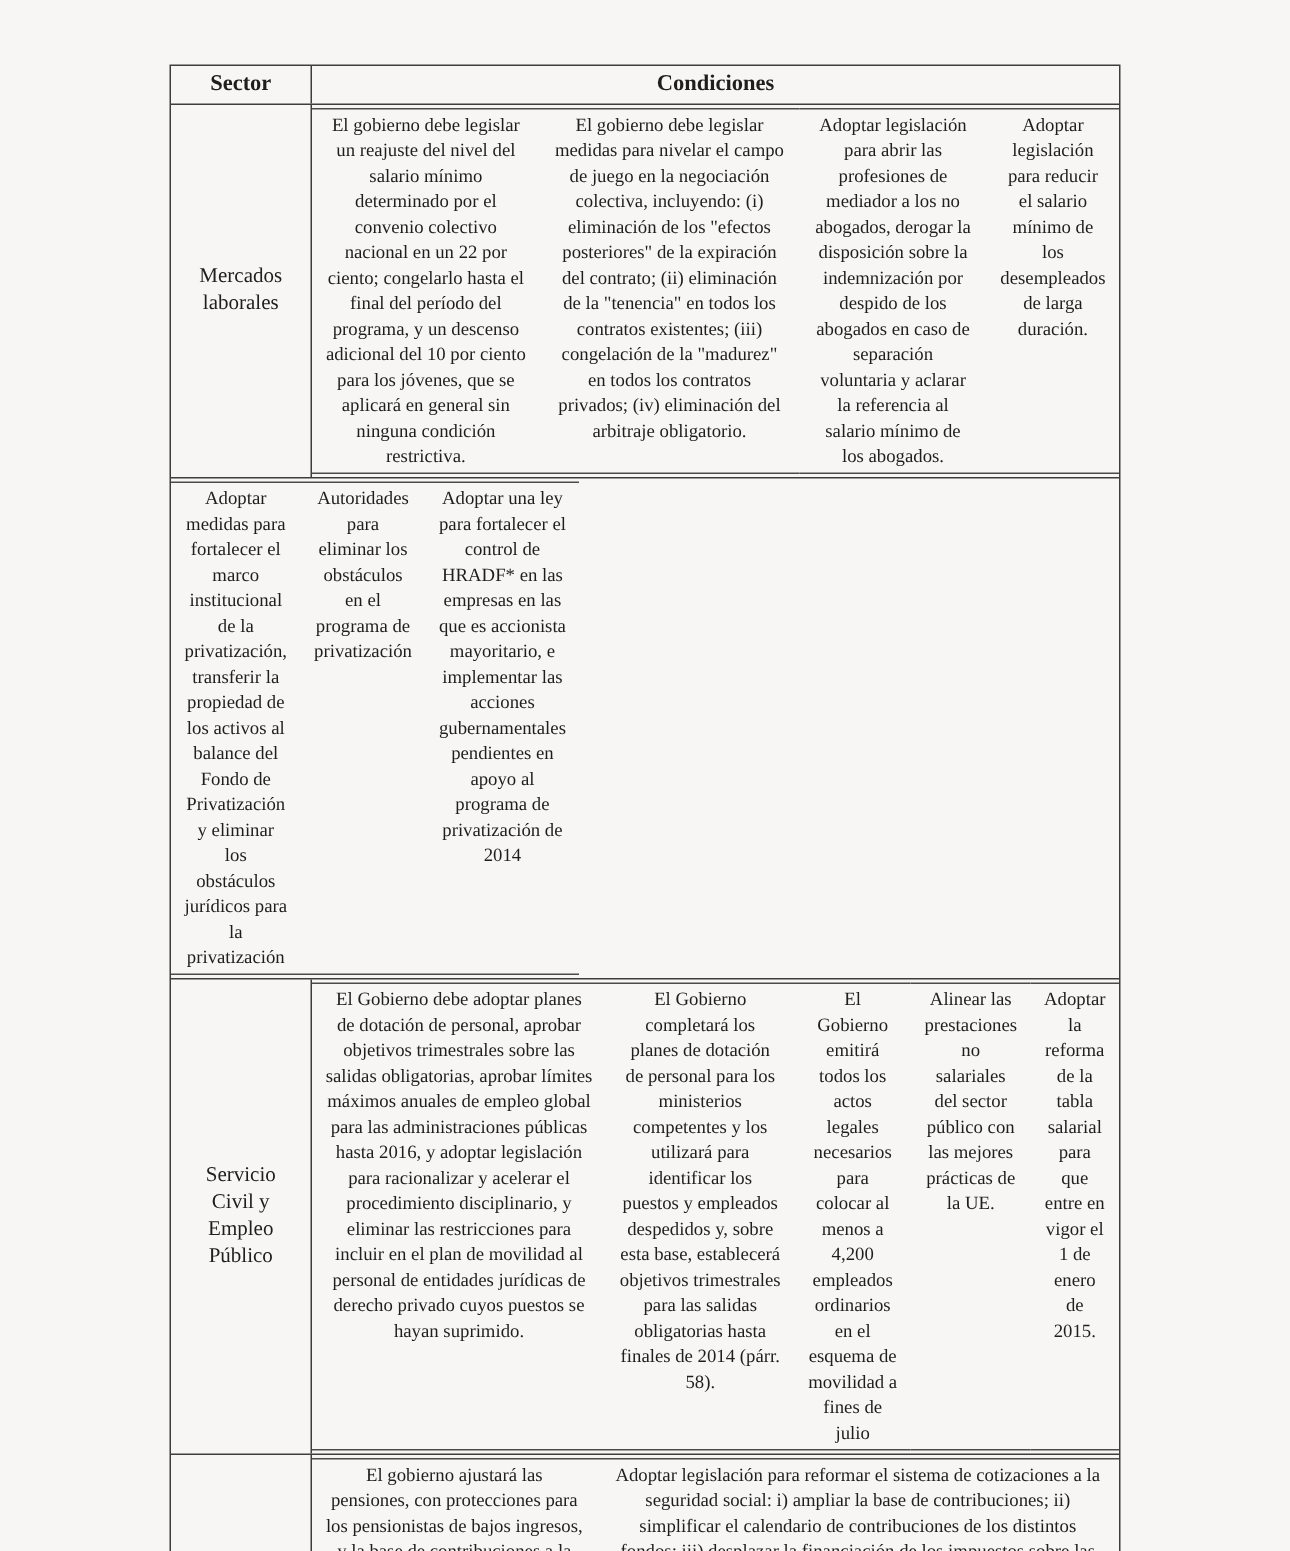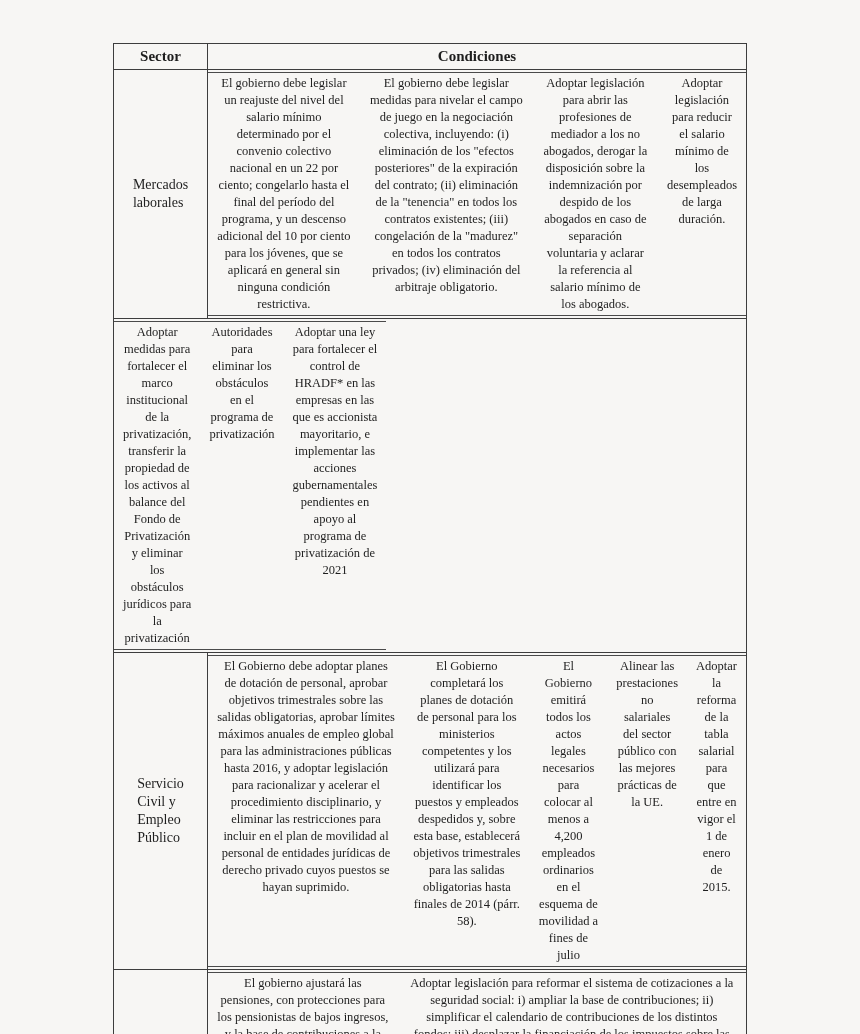--- a/index.html
+++ b/index.html
@@ -42,21 +42,21 @@
   .section-row {
     display: grid;
     grid-template-columns: 94px 1fr;
     border-top: 1px solid #3d3d3d;
   }
   .sector-cell {
     border-right: 1px solid #3d3d3d;
     display: flex;
     align-items: center;
     justify-content: center;
-    text-align: left;
+    text-align: center;
     font-size: 14px;
     line-height: 18px;
     white-space: pre-line;
     padding: 4px 2px;
     box-sizing: border-box;
   }
   .conditions-stack {
     display: flex;
     flex-direction: row;
   }
@@ -89,21 +89,21 @@
       <div class="condition-cell">El gobierno debe legislar medidas para nivelar el campo de juego en la negociación colectiva, incluyendo: (i) eliminación de los "efectos posteriores" de la expiración del contrato; (ii) eliminación de la "tenencia" en todos los contratos existentes; (iii) congelación de la "madurez" en todos los contratos privados; (iv) eliminación del arbitraje obligatorio.</div>
       <div class="condition-cell">Adoptar legislación para abrir las profesiones de mediador a los no abogados, derogar la disposición sobre la indemnización por despido de los abogados en caso de separación voluntaria y aclarar la referencia al salario mínimo de los abogados.</div>
       <div class="condition-cell">Adoptar legislación para reducir el salario mínimo de los desempleados de larga duración.</div>
     </div>
   </div>
 
   <div class="section-row">
     <div class="conditions-stack">
       <div class="condition-cell">Adoptar medidas para fortalecer el marco institucional de la privatización, transferir la propiedad de los activos al balance del Fondo de Privatización y eliminar los obstáculos jurídicos para la privatización</div>
       <div class="condition-cell">Autoridades para eliminar los obstáculos en el programa de privatización</div>
-      <div class="condition-cell">Adoptar una ley para fortalecer el control de HRADF* en las empresas en las que es accionista mayoritario, e implementar las acciones gubernamentales pendientes en apoyo al programa de privatización de 2021</div>
+      <div class="condition-cell">Adoptar una ley para fortalecer el control de HRADF* en las empresas en las que es accionista mayoritario, e implementar las acciones gubernamentales pendientes en apoyo al programa de privatización de 2014</div>
     </div>
   </div>
 
   <div class="section-row">
     <div class="sector-cell">Servicio
 Civil y
 Empleo
 Público</div>
     <div class="conditions-stack">
       <div class="condition-cell">El Gobierno debe adoptar planes de dotación de personal, aprobar objetivos trimestrales sobre las salidas obligatorias, aprobar límites máximos anuales de empleo global para las administraciones públicas hasta 2016, y adoptar legislación para racionalizar y acelerar el procedimiento disciplinario, y eliminar las restricciones para incluir en el plan de movilidad al personal de entidades jurídicas de derecho privado cuyos puestos se hayan suprimido.</div>

